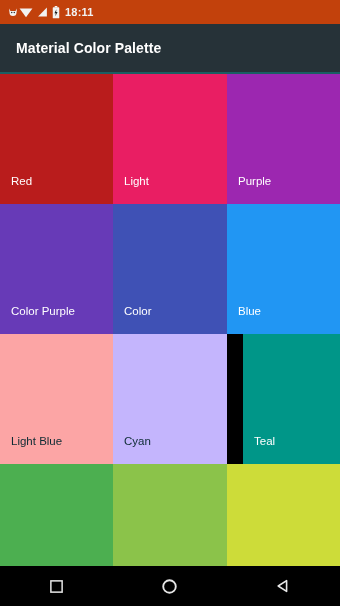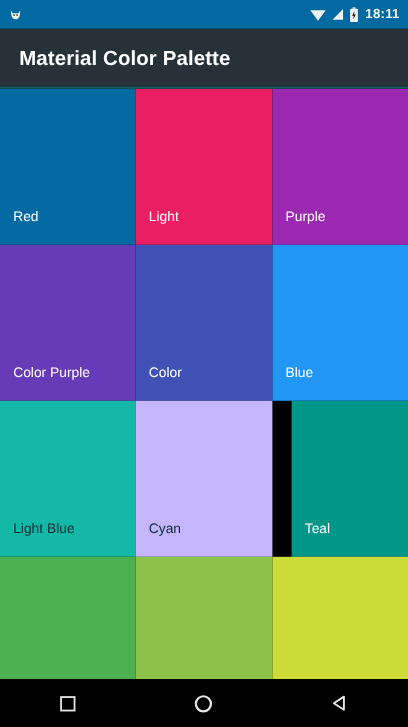--- a/index.html
+++ b/index.html
@@ -21,24 +21,24 @@
     background: #000;
     overflow: hidden;
   }
 
   
   #status-bar {
     position: absolute;
     top: 0; left: 0;
     width: 340px;
     height: 24px;
-    background: #0369a1;
-    display: flex;
-    align-items: center;
-    justify-content: space-between;
+    background: #c2410c;
+    display: flex;
+    align-items: center;
+    justify-content: flex-start;
     padding: 0 7px;
     box-sizing: border-box;
   }
   .status-left {
     display: flex;
     align-items: center;
     gap: 4px;
   }
   .status-right {
     display: flex;
@@ -62,21 +62,21 @@
     width: 340px;
     height: 48px;
     background: #263238;
     display: flex;
     align-items: center;
     box-sizing: border-box;
     padding: 0 16px;
   }
   #toolbar-title {
     color: #ffffff;
-    font-size: 17px;
+    font-size: 14px;
     font-weight: bold;
     letter-spacing: 0.1px;
     line-height: 1;
     white-space: nowrap;
   }
   #toolbar-divider {
     position: absolute;
     top: 72px; left: 0;
     width: 340px;
     height: 2px;
@@ -167,39 +167,39 @@
       <span class="status-clock">18:11</span>
     </div>
   </div>
 
   <div id="toolbar">
     <span id="toolbar-title">Material Color Palette</span>
   </div>
   <div id="toolbar-divider"></div>
 
   <div id="palette-grid">
-      <div class="swatch light-text" style="background: #0369a1;">
+      <div class="swatch light-text" style="background: #b91c1c;">
         <span class="swatch-label">Red</span>
       </div>
       <div class="swatch light-text" style="background: rgb(233, 30, 99);">
         <span class="swatch-label">Light</span>
       </div>
       <div class="swatch light-text" style="background: rgb(156, 39, 176);">
         <span class="swatch-label">Purple</span>
       </div>
       <div class="swatch light-text" style="background: rgb(103, 58, 183);">
         <span class="swatch-label">Color Purple</span>
       </div>
       <div class="swatch light-text" style="background: rgb(63, 81, 181);">
         <span class="swatch-label">Color</span>
       </div>
       <div class="swatch light-text" style="background: rgb(33, 150, 243);">
         <span class="swatch-label">Blue</span>
       </div>
-      <div class="swatch dark-text" style="background: #14b8a6;">
+      <div class="swatch dark-text" style="background: #fca5a5;">
         <span class="swatch-label">Light Blue</span>
       </div>
       <div class="swatch dark-text" style="background: #c4b5fd;">
         <span class="swatch-label">Cyan</span>
       </div>
       <div class="swatch light-text" style="background: rgb(0, 150, 136); margin-left: 16px;">
         <span class="swatch-label">Teal</span>
       </div>
       <div class="swatch light-text" style="background: rgb(76, 175, 80);"></div>
       <div class="swatch dark-text" style="background: rgb(139, 195, 74);"></div>

